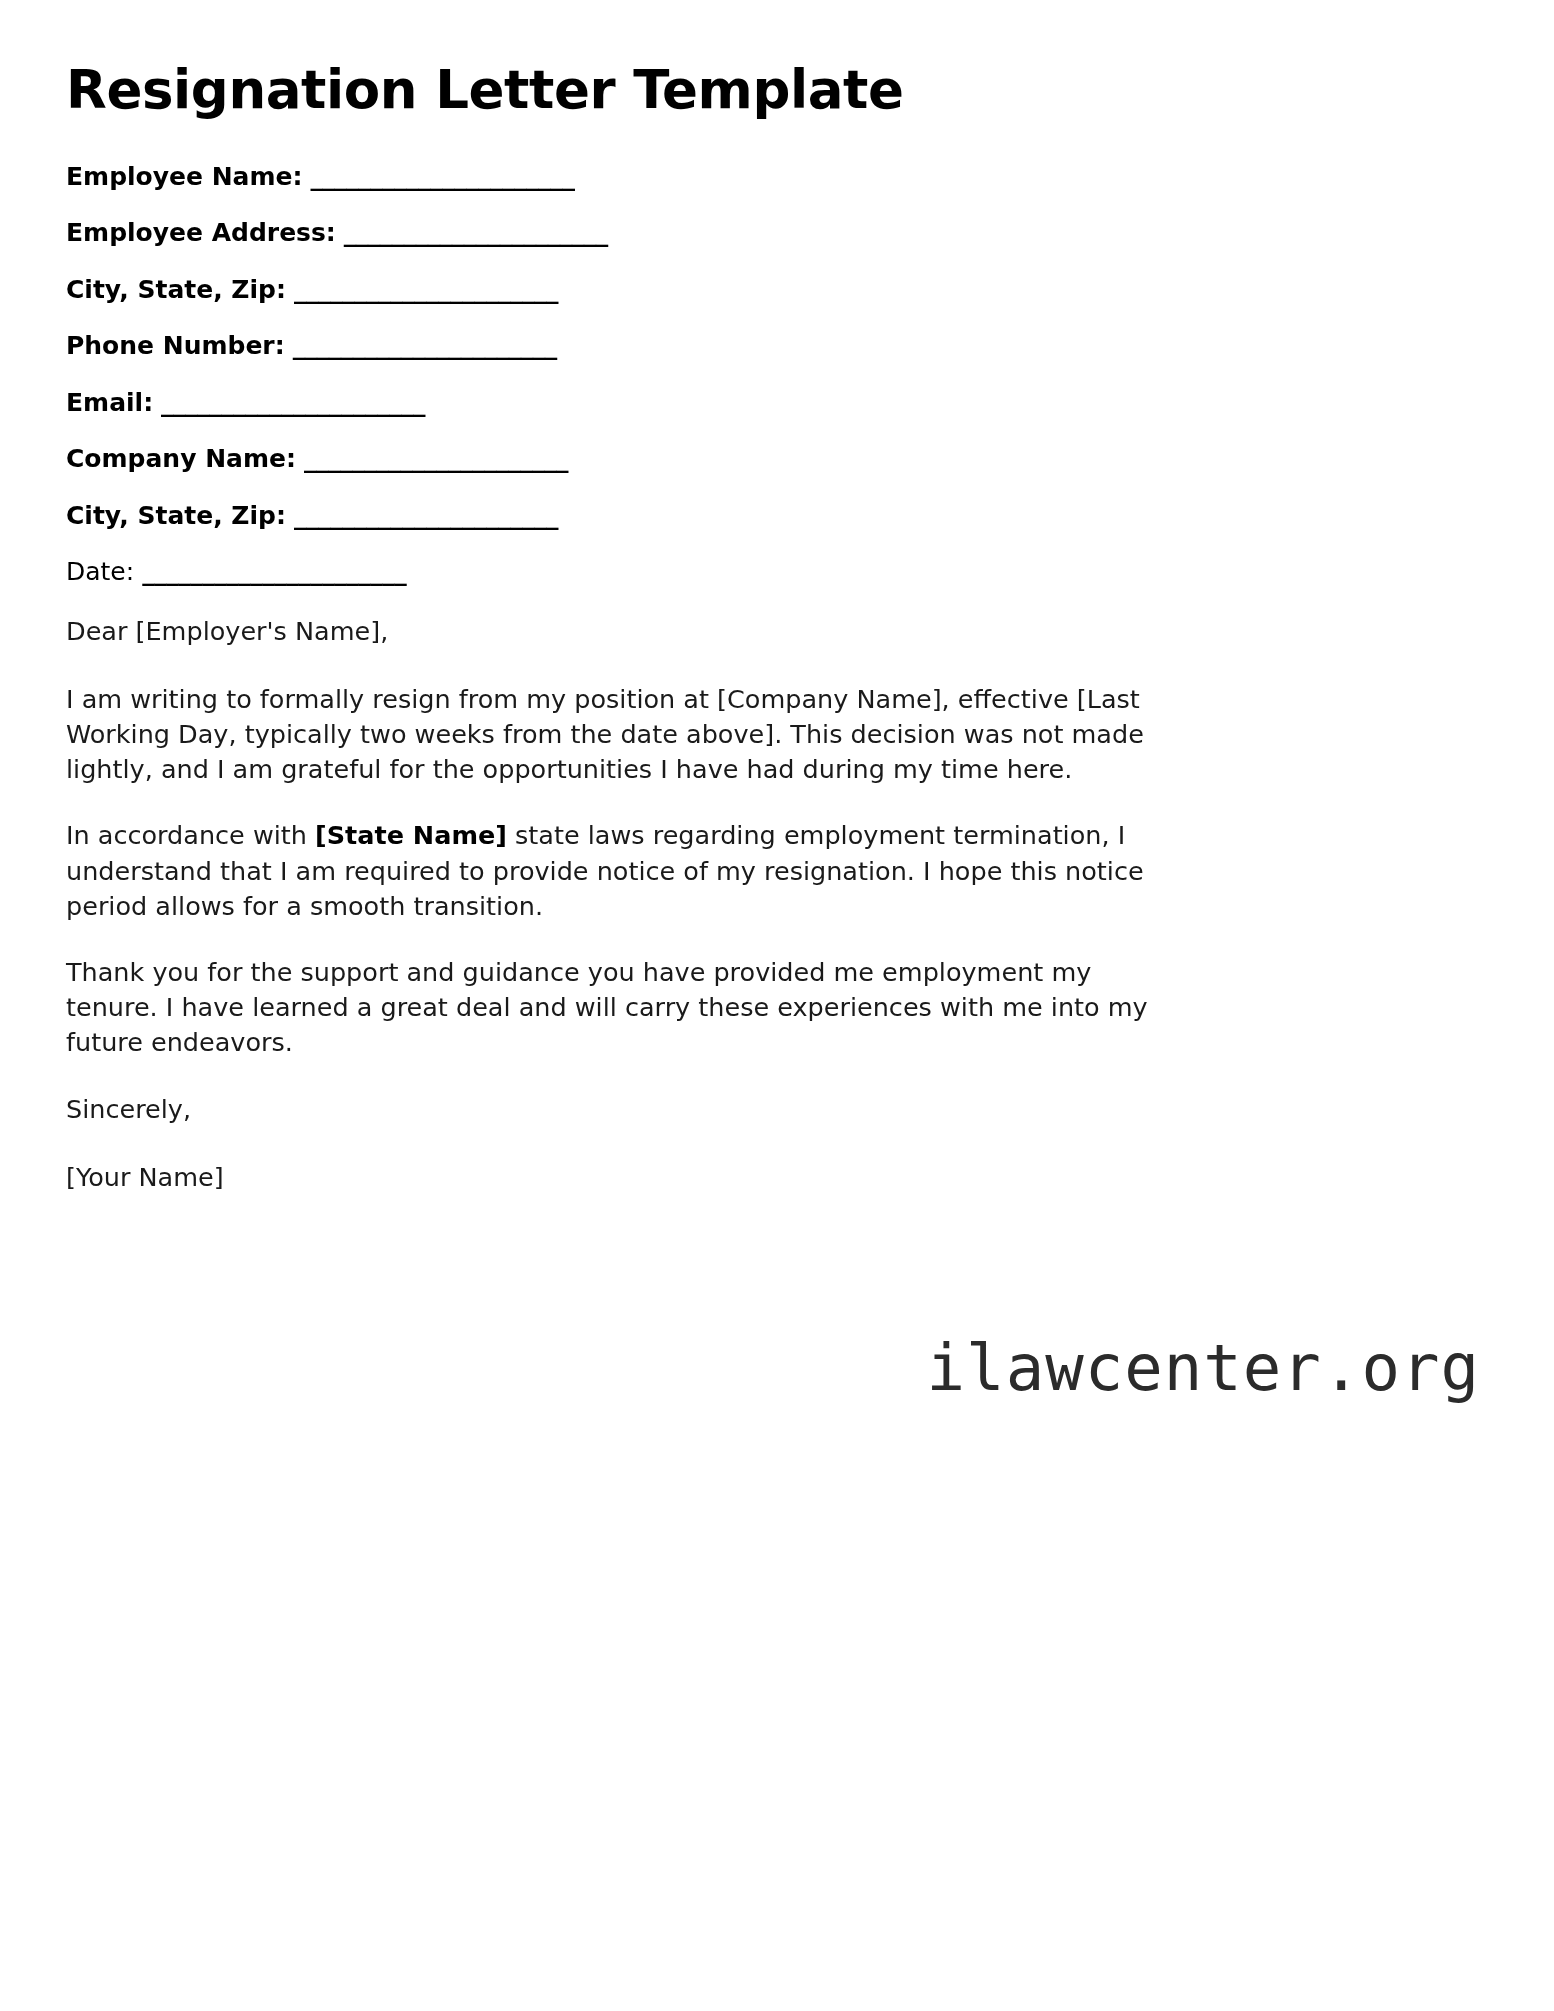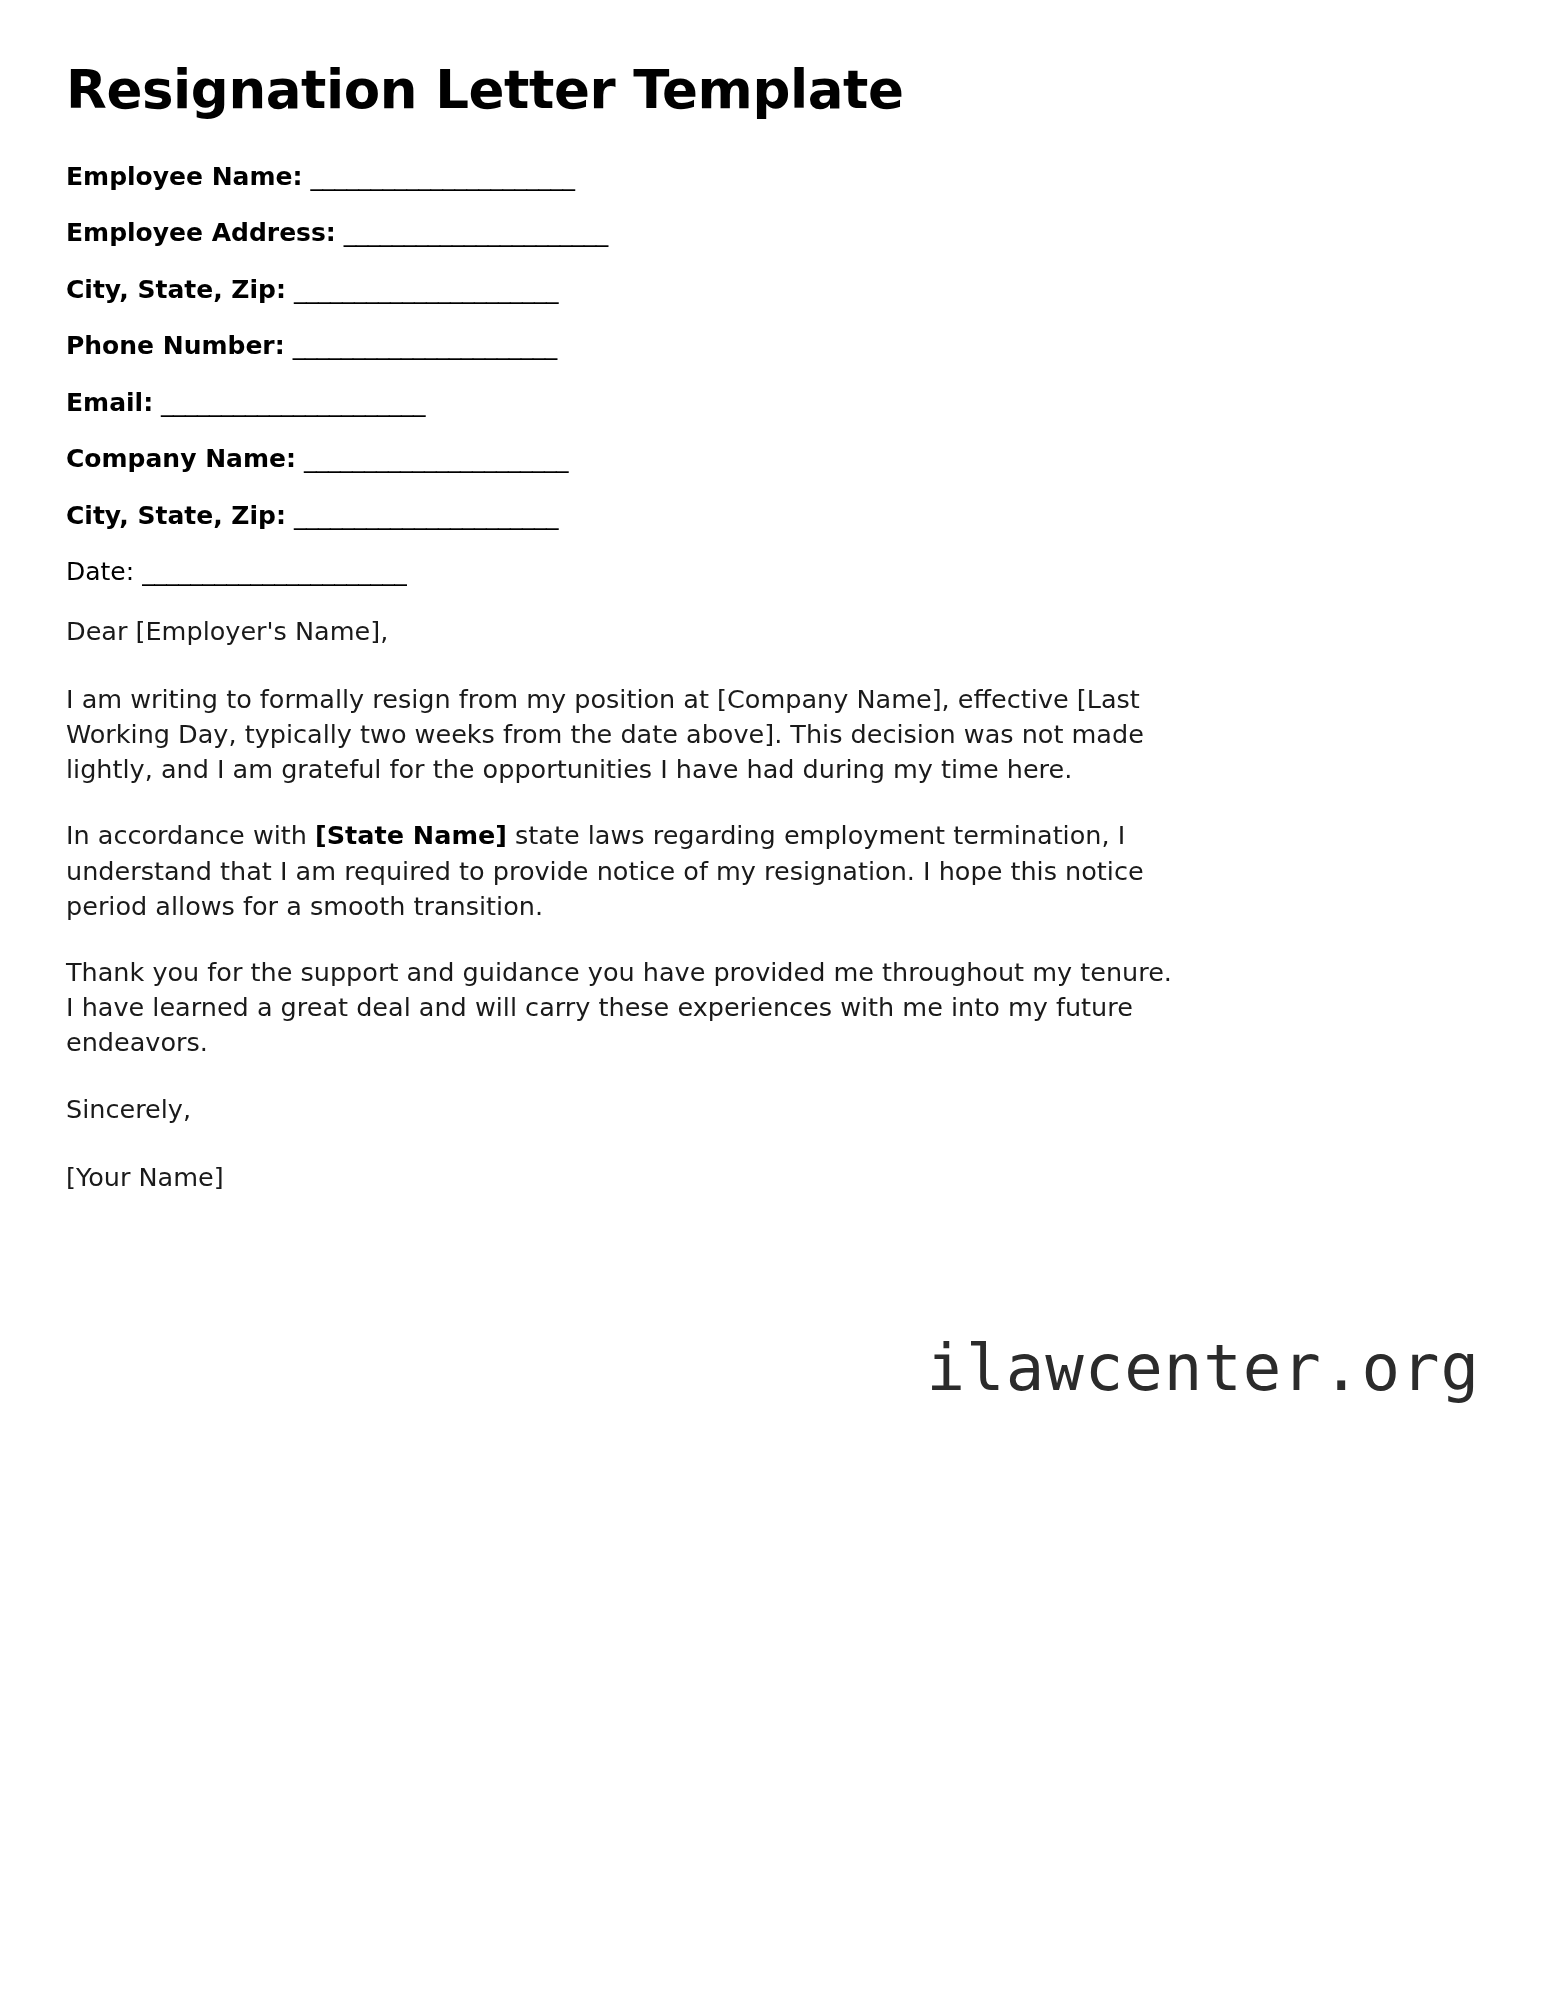--- a/index.html
+++ b/index.html
@@ -54,21 +54,21 @@
 
   .form-row .field-label {
     font-weight: 700;
   }
 
   .form-row.is-plain .field-label {
     font-weight: 400;
   }
 
   .form-row .field-blank {
-    font-weight: 400;
+    font-weight: 700;
     letter-spacing: -0.5px;
   }
 
   
   .letter {
     margin-top: 26px;
     width: 1120px;
   }
 
   .letter p {
@@ -167,21 +167,21 @@
 
     <div class="letter">
 
       <p class="salutation">Dear [Employer's Name],</p>
 
       <p>I am writing to formally resign from my position at [Company Name], effective [Last Working Day, typically two weeks from the date above]. This decision was not made lightly, and I am grateful for the opportunities I have had during my time here.</p>
 
       <p><span>In accordance with </span><b>[State Name]</b><span> state laws regarding employment termination, I understand that I am required to provide notice of my resignation. I hope this notice period allows for a smooth transition.</span></p>
 
 
-      <p>Thank you for the support and guidance you have provided me throughout my tenure. I have learned a great deal and will carry these experiences with me into my future endeavors.</p>
+      <p>Thank you for the support and guidance you have provided me employment my tenure. I have learned a great deal and will carry these experiences with me into my future endeavors.</p>
 
       <p class="closing">Sincerely,</p>
 
       <p class="signature">[Your Name]</p>
 
     </div>
 
   </div>
 
   <div class="watermark">ilawcenter.org</div>

